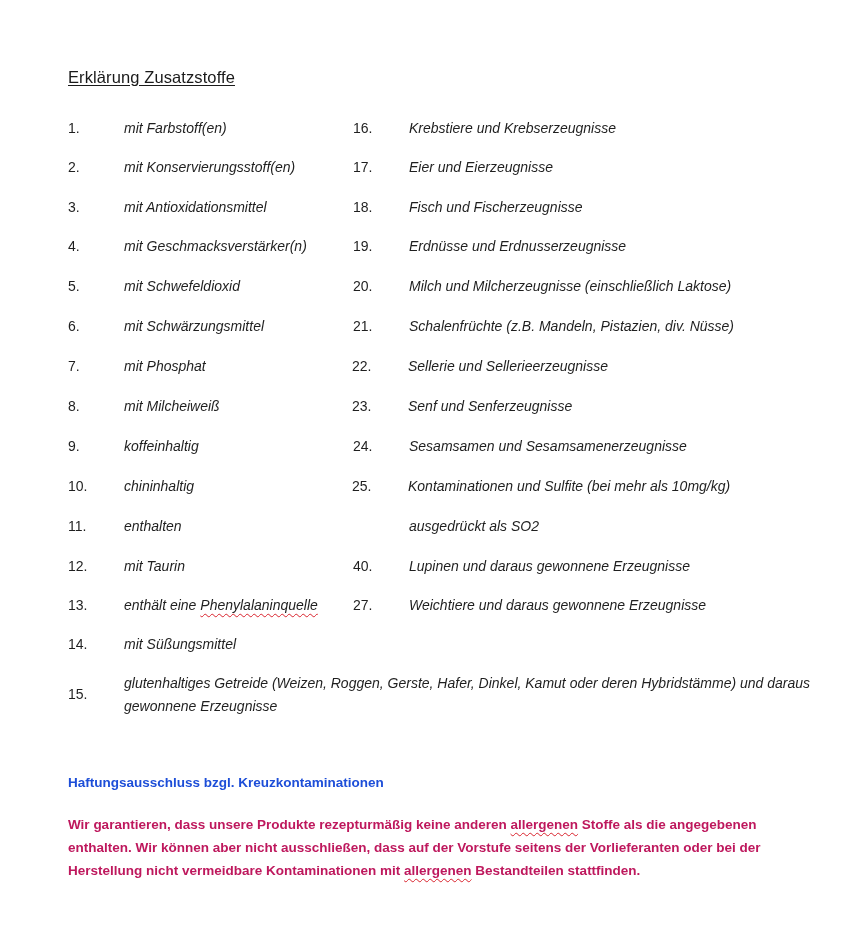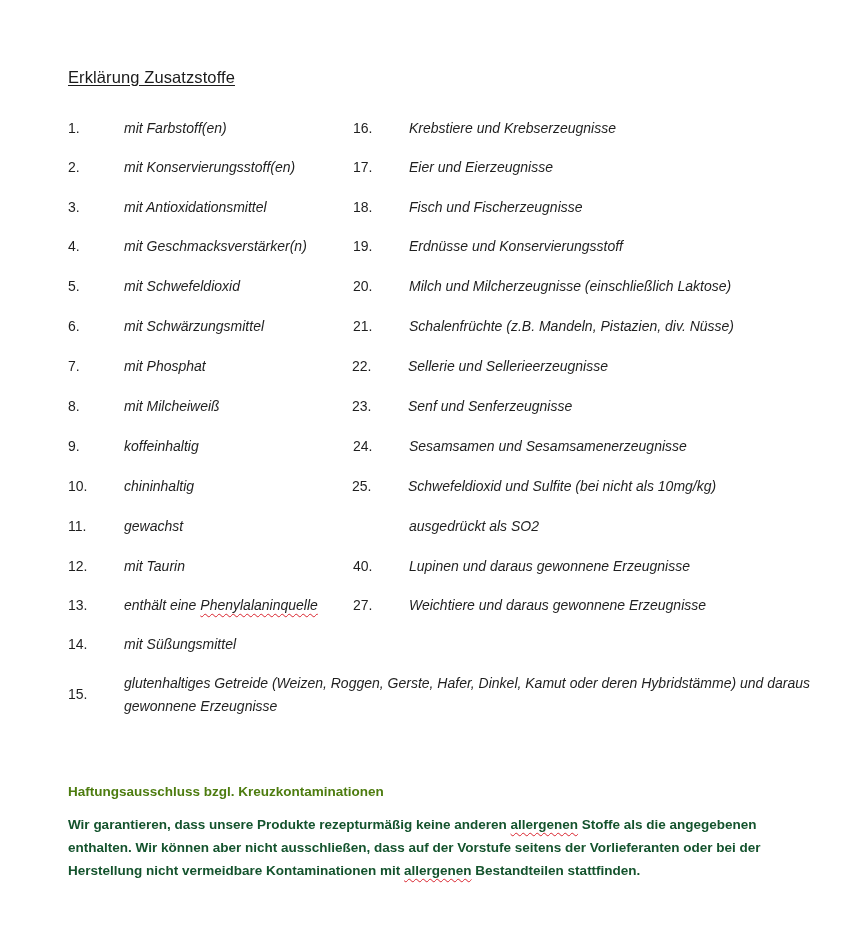--- a/index.html
+++ b/index.html
@@ -57,32 +57,31 @@
       text-decoration-thickness: 1px;
       text-underline-offset: 3px;
       margin-top: 8px;
     }
     .disclaimer-heading {
       position: absolute;
       left: 68px;
       top: 775px;
       font-size: 13.5px;
       font-weight: bold;
-      color: #4d7c0f;
-      margin-top: 9px;
+      color: #1d4ed8;
     }
     .disclaimer-body {
       position: absolute;
       left: 68px;
       top: 813px;
       width: 740px;
       font-size: 13.5px;
       font-weight: bold;
       line-height: 23px;
-      color: #14532d;
+      color: #be185d;
     }
   </style>
 </head>
 <body>
 
 <div class="page">
 
   <div class="title">Erklärung Zusatzstoffe</div>
 
   <div class="item" style="left:68px; top:119px;">
@@ -120,21 +119,21 @@
   <div class="item" style="left:68px; top:437px;">
     <span class="num">9.</span>
     <span class="txt">koffeinhaltig</span>
   </div>
   <div class="item" style="left:68px; top:477px;">
     <span class="num">10.</span>
     <span class="txt">chininhaltig</span>
   </div>
   <div class="item" style="left:68px; top:517px;">
     <span class="num">11.</span>
-    <span class="txt">gewachst</span>
+    <span class="txt">enthalten</span>
   </div>
   <div class="item" style="left:68px; top:557px;">
     <span class="num">12.</span>
     <span class="txt">mit Taurin</span>
   </div>
   <div class="item" style="left:68px; top:596px;">
     <span class="num">13.</span>
     <span class="txt"><span>enthält eine </span><span class="spell">Phenylalaninquelle</span></span>
   </div>
   <div class="item" style="left:68px; top:635px;">
@@ -153,21 +152,21 @@
   <div class="item" style="left:353px; top:158px;">
     <span class="num">17.</span>
     <span class="txt">Eier und Eierzeugnisse</span>
   </div>
   <div class="item" style="left:353px; top:198px;">
     <span class="num">18.</span>
     <span class="txt">Fisch und Fischerzeugnisse</span>
   </div>
   <div class="item" style="left:353px; top:237px;">
     <span class="num">19.</span>
-    <span class="txt">Erdnüsse und Konservierungsstoff</span>
+    <span class="txt">Erdnüsse und Erdnusserzeugnisse</span>
   </div>
   <div class="item" style="left:353px; top:277px;">
     <span class="num">20.</span>
     <span class="txt">Milch und Milcherzeugnisse (einschließlich Laktose)</span>
   </div>
   <div class="item" style="left:353px; top:317px;">
     <span class="num">21.</span>
     <span class="txt">Schalenfrüchte (z.B. Mandeln, Pistazien, div. Nüsse)</span>
   </div>
   <div class="item" style="left:352px; top:357px;">
@@ -177,21 +176,21 @@
   <div class="item" style="left:352px; top:397px;">
     <span class="num">23.</span>
     <span class="txt">Senf und Senferzeugnisse</span>
   </div>
   <div class="item" style="left:353px; top:437px;">
     <span class="num">24.</span>
     <span class="txt">Sesamsamen und Sesamsamenerzeugnisse</span>
   </div>
   <div class="item" style="left:352px; top:477px;">
     <span class="num">25.</span>
-    <span class="txt">Schwefeldioxid und Sulfite (bei nicht als 10mg/kg)</span>
+    <span class="txt">Kontaminationen und Sulfite (bei mehr als 10mg/kg)</span>
   </div>
   <div class="item" style="left:353px; top:517px;">
     <span class="num"></span>
     <span class="txt">ausgedrückt als SO2</span>
   </div>
   <div class="item" style="left:353px; top:557px;">
     <span class="num">40.</span>
     <span class="txt">Lupinen und daraus gewonnene Erzeugnisse</span>
   </div>
   <div class="item" style="left:353px; top:596px;">

